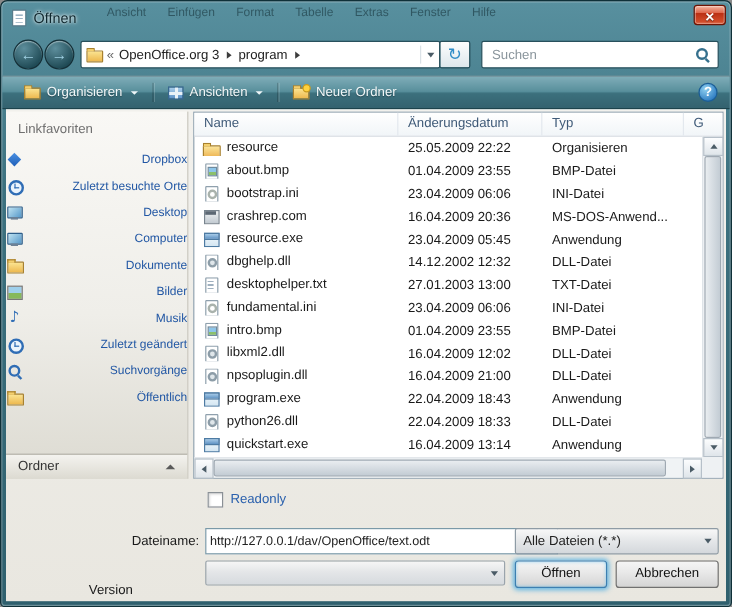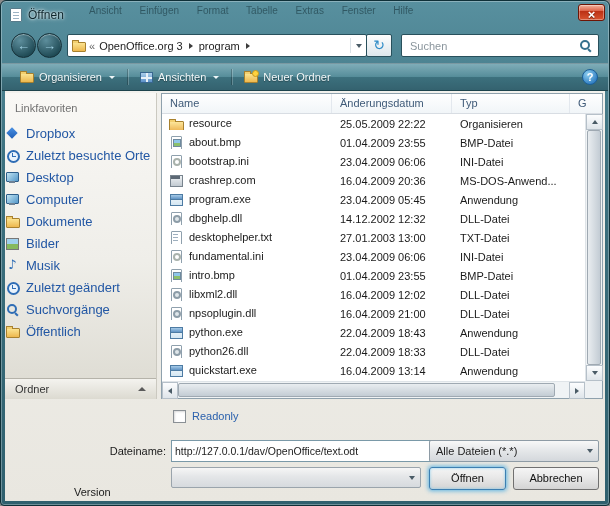--- a/index.html
+++ b/index.html
@@ -73,21 +73,21 @@
          background:radial-gradient(circle at 35% 30%,#8fd0f0,#2e7cc2 78%);border:1px solid #1b5e97;
          color:#fff;font-size:11px;font-weight:bold;text-align:center;line-height:14px;}
 
   
   .client{position:absolute;left:4px;top:90px;right:4px;bottom:4px;background:linear-gradient(#f2f1ed,#e9e7e0);}
 
   
   .sidebar{position:absolute;left:4px;top:92px;width:152px;height:306px;
          background:linear-gradient(180deg,#f9f8f5 0%,#efeee9 55%,#dcdad1 100%);border-right:1px solid #cbc9c0;}
   .sb-header{padding:9px 0 8px 10px;font-size:11px;color:#707070;}
-  .sb-item{display:flex;align-items:center;height:22px;padding-left:0;font-size:13px;color:#2257a4;cursor:pointer;}
+  .sb-item{display:flex;align-items:center;height:22px;padding-left:0;font-size:10px;color:#2257a4;cursor:pointer;justify-content:space-between;}
   .sb-item .lbl{white-space:nowrap;overflow:hidden;}
   .sb-footer{position:absolute;left:0;right:0;bottom:0;height:21px;border-top:1px solid #b5b3aa;cursor:pointer;
          background:linear-gradient(#f4f3ef,#dcdad1);display:flex;align-items:center;padding-left:10px;font-size:11px;color:#333;}
   .sb-chevron{margin-left:auto;margin-right:10px;width:0;height:0;border-bottom:4px solid #5a5a5a;border-left:4px solid transparent;border-right:4px solid transparent;}
 
   .sicon{width:15px;height:13px;position:relative;margin-right:6px;flex:0 0 auto;}
   .sicon[data-icon="dropbox"]::before{content:"";position:absolute;left:3px;top:2px;width:8px;height:8px;
          background:linear-gradient(135deg,#4a90e2,#1f5fb8);transform:rotate(45deg);}
   .sicon[data-icon="recent-places"]::before,.sicon[data-icon="recent-changed"]::before{content:"";position:absolute;left:2px;top:1px;
          width:9px;height:9px;border:2px solid #2f6db5;border-radius:50%;background:#eaf3fc;}
@@ -328,21 +328,21 @@
         <span class="c-name">
             <i class="ficon" data-icon="com"></i>
             <span>crashrep.com</span>
           </span>
         <span class="c-date">16.04.2009 20:36</span>
         <span class="c-type">MS-DOS-Anwend...</span>
       </div>
       <div class="frow">
         <span class="c-name">
             <i class="ficon" data-icon="exe"></i>
-            <span>program.exe</span>
+            <span>resource.exe</span>
           </span>
         <span class="c-date">23.04.2009 05:45</span>
         <span class="c-type">Anwendung</span>
       </div>
       <div class="frow">
         <span class="c-name">
             <i class="ficon" data-icon="dll"></i>
             <span>dbghelp.dll</span>
           </span>
         <span class="c-date">14.12.2002 12:32</span>
@@ -384,21 +384,21 @@
         <span class="c-name">
             <i class="ficon" data-icon="dll"></i>
             <span>npsoplugin.dll</span>
           </span>
         <span class="c-date">16.04.2009 21:00</span>
         <span class="c-type">DLL-Datei</span>
       </div>
       <div class="frow">
         <span class="c-name">
             <i class="ficon" data-icon="exe"></i>
-            <span>python.exe</span>
+            <span>program.exe</span>
           </span>
         <span class="c-date">22.04.2009 18:43</span>
         <span class="c-type">Anwendung</span>
       </div>
       <div class="frow">
         <span class="c-name">
             <i class="ficon" data-icon="dll"></i>
             <span>python26.dll</span>
           </span>
         <span class="c-date">22.04.2009 18:33</span>

